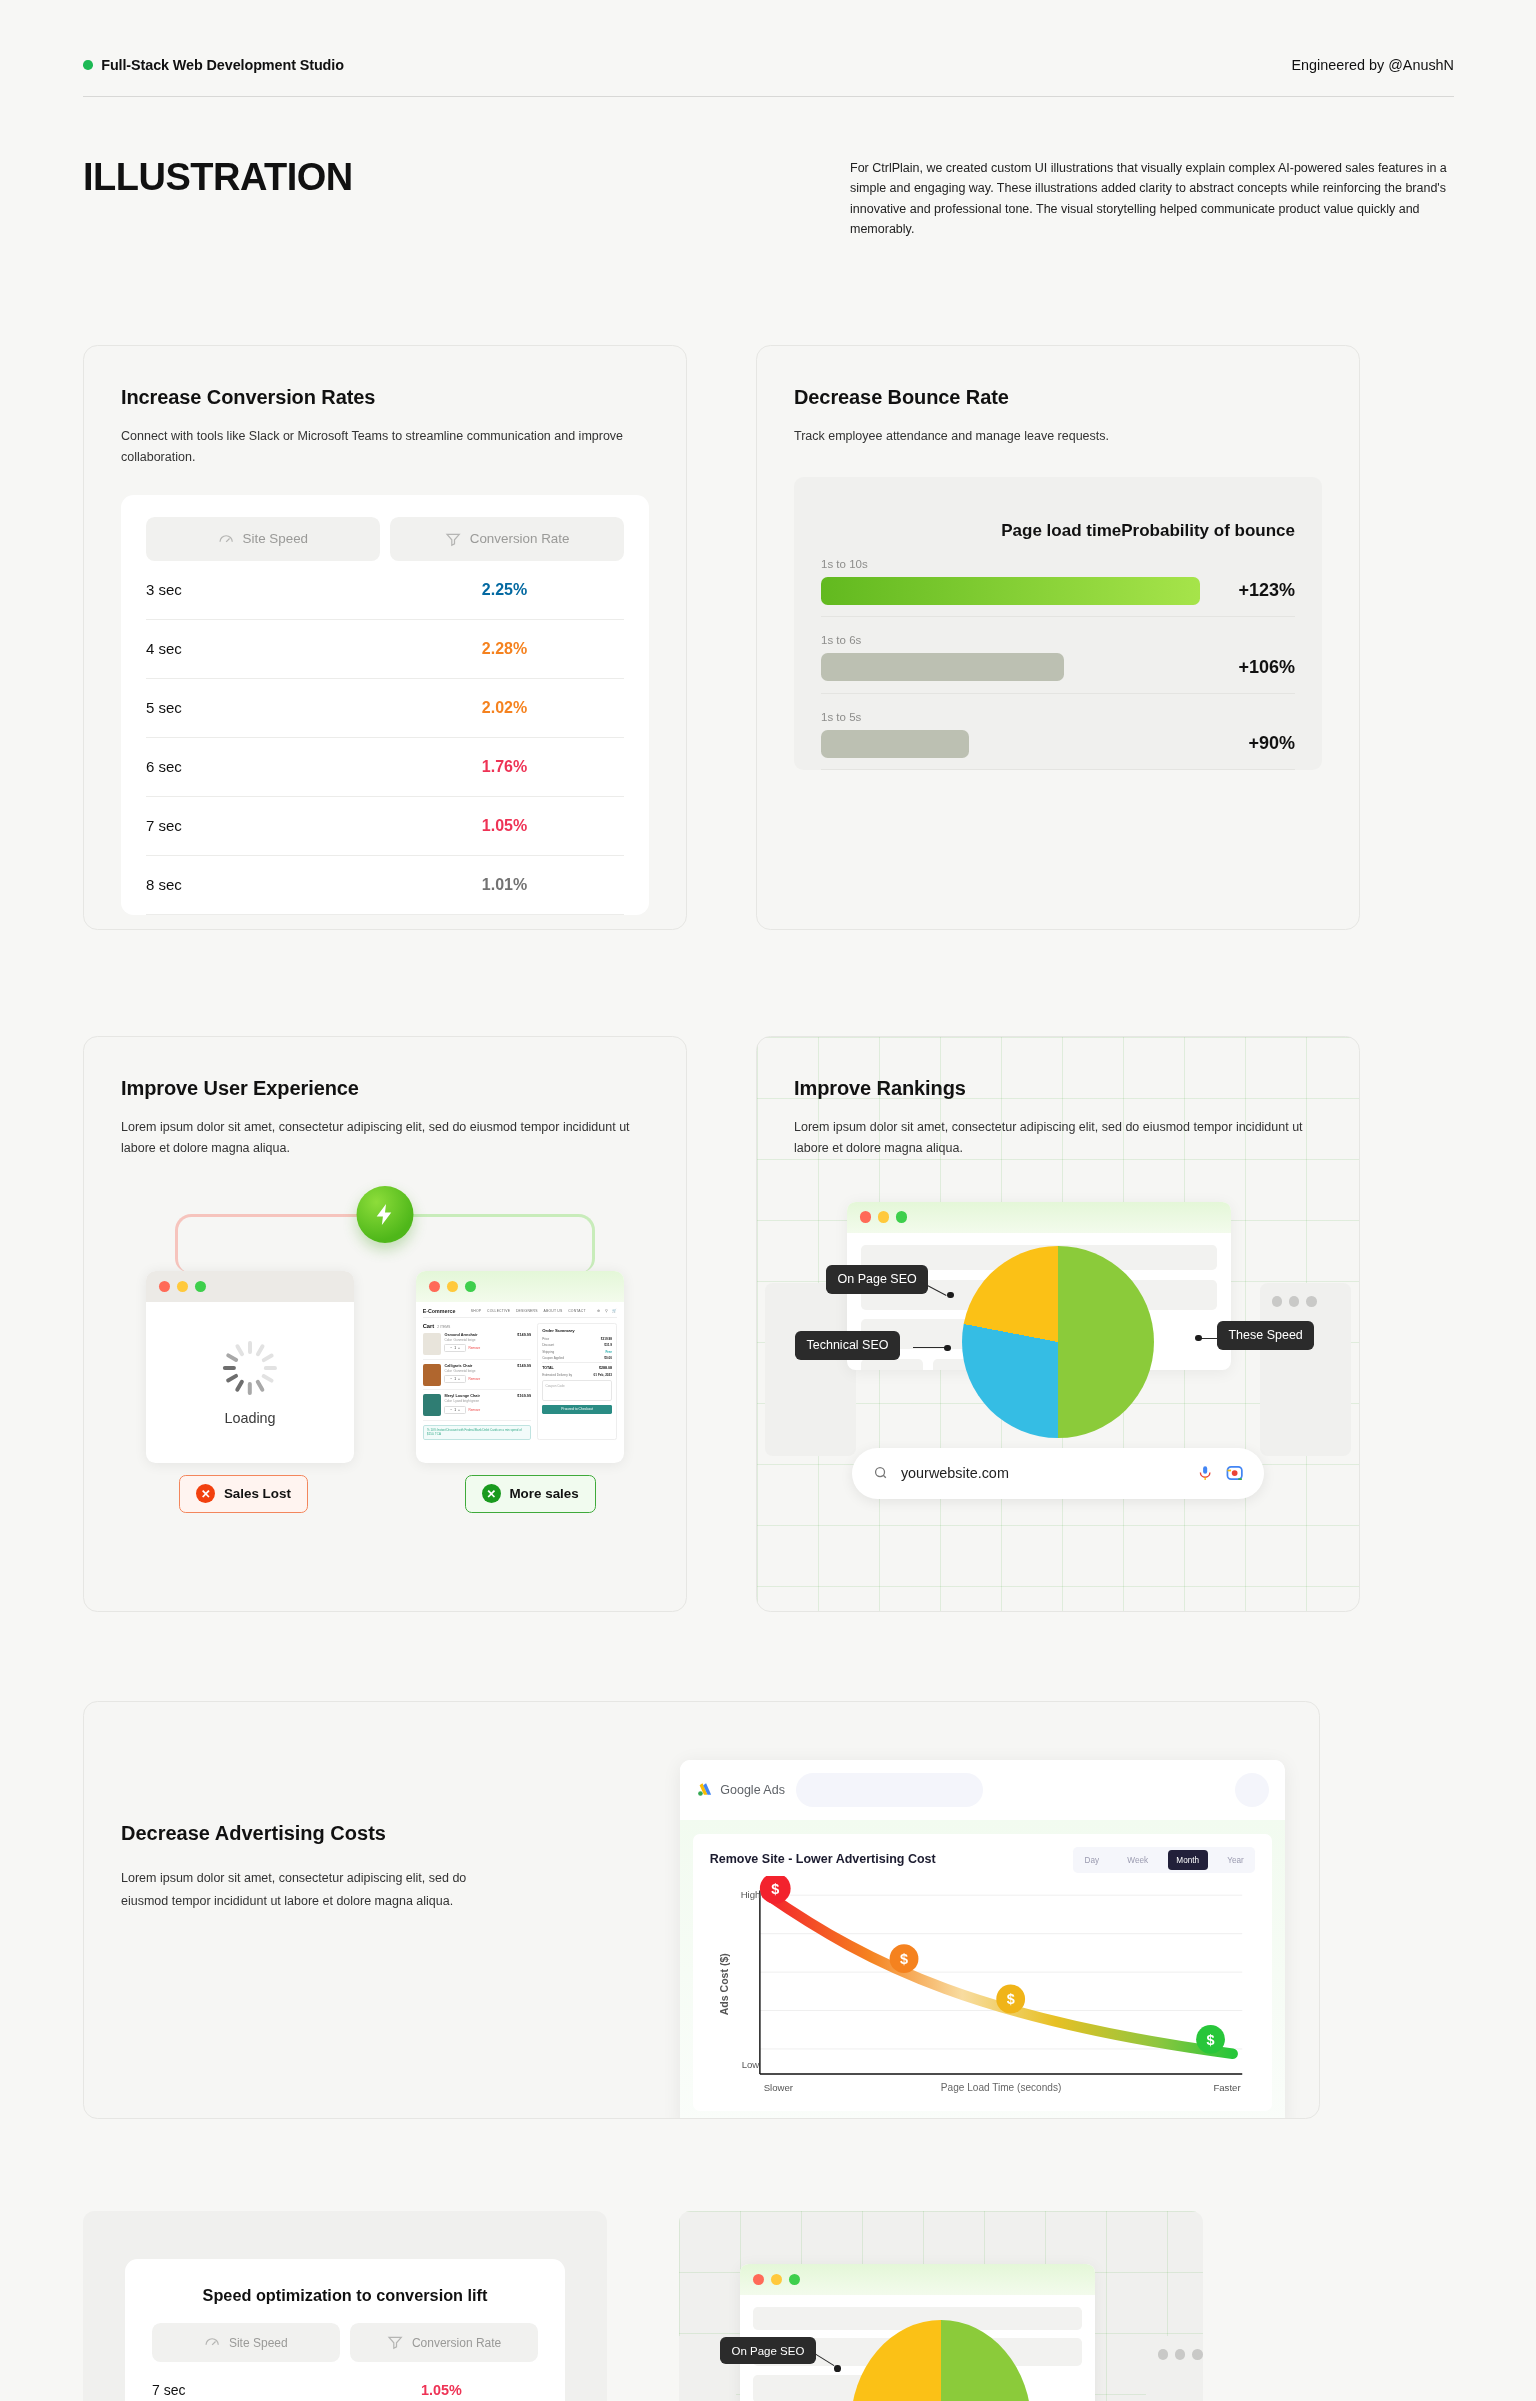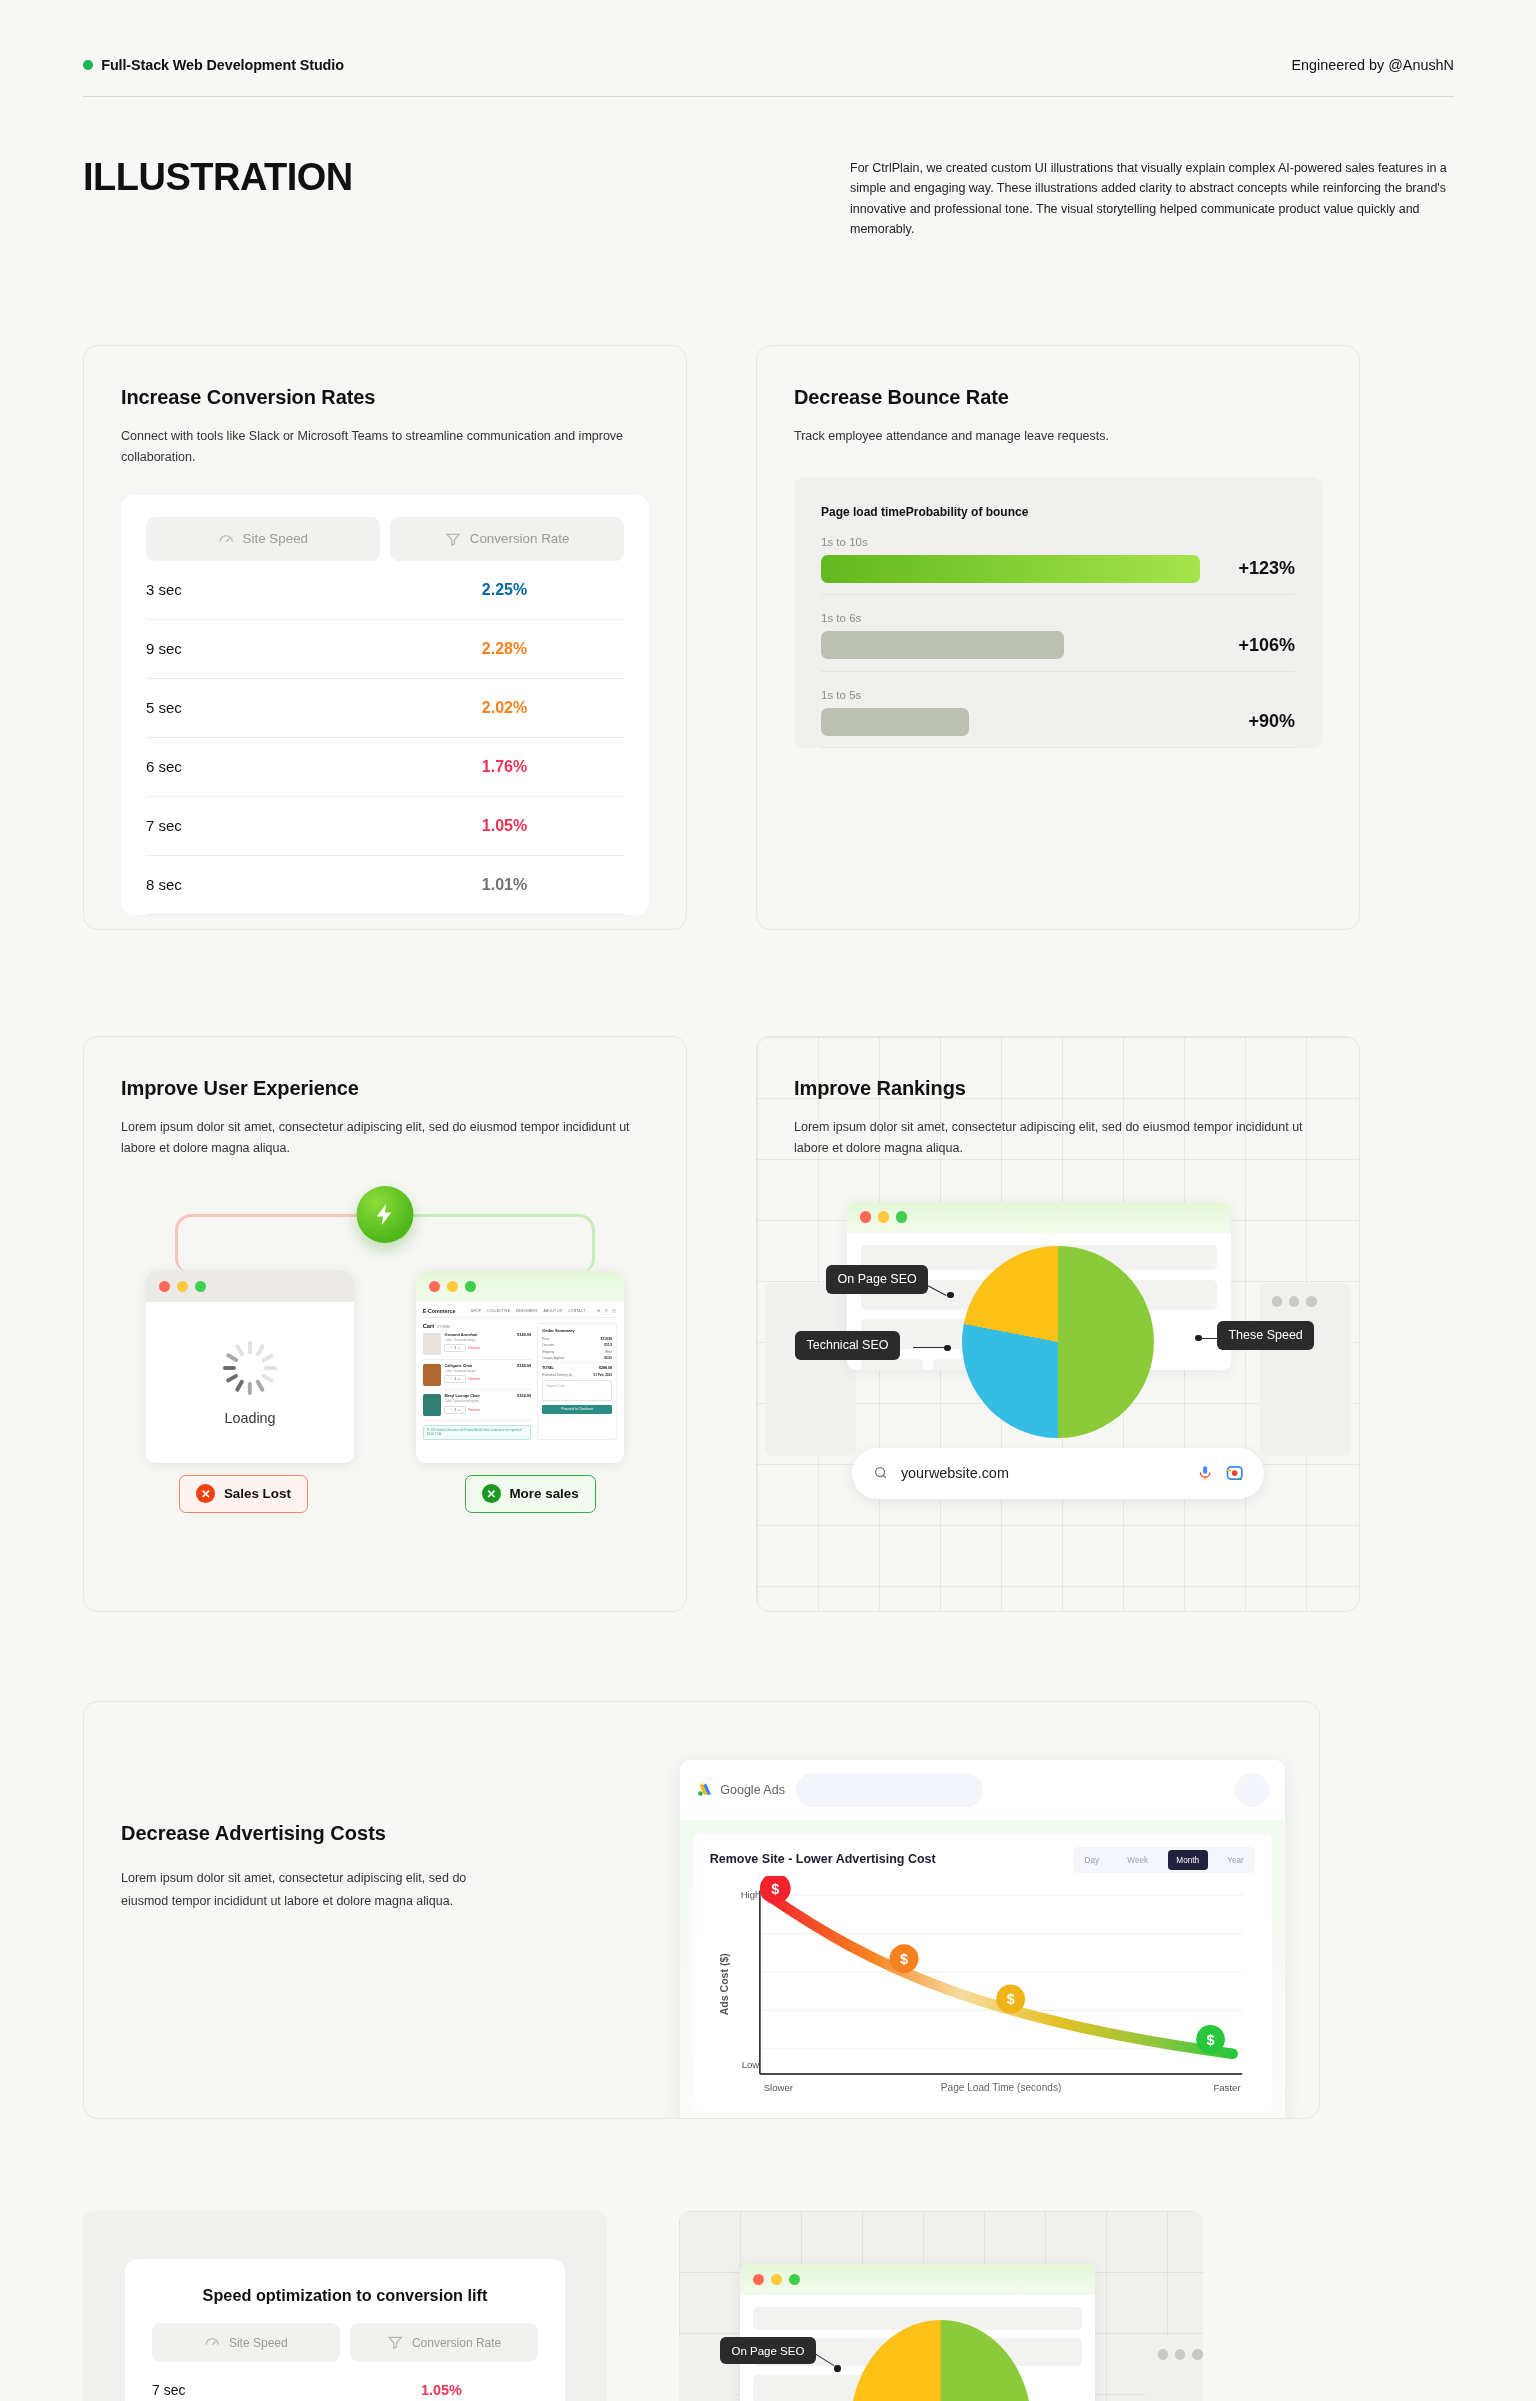--- a/index.html
+++ b/index.html
@@ -60,21 +60,21 @@
         font-size:13.4px; color:#9a9a98; }
   .th svg { width:16.3px; height:16.3px; }
   .trow { display:flex; align-items:center; height:59px; border-bottom:1px solid #ececea; }
   .trow:first-of-type { border-top:none; }
   .trow .c1 { flex:1; text-align:left; font-size:15px; font-weight:400; }
   .trow .c2 { flex:1; text-align:center; font-size:16px; font-weight:600; }
 
   
   .bouncewrap { background:#f0f0ee; border-radius:9.6px; margin-top:30px;
                 padding:28px 27px 0 27px; position:relative; z-index:2; }
-  .bhead { display:flex; justify-content:flex-start; font-size:12px; font-weight:600; }
+  .bhead { display:flex; justify-content:flex-end; font-size:17px; font-weight:600;margin-top:16px; }
   .brow { padding-top:17.3px; border-bottom:1px solid #e4e4e1; }
   .blabel { font-size:11.5px; color:#8d8d8b; margin-bottom:6.7px; }
   .bbody { display:flex; align-items:center; justify-content:space-between; padding-bottom:11.5px; }
   .bar { height:28px; border-radius:6.7px; background:#bcc0b2; }
   .bar.green { background:linear-gradient(90deg,#62b91f,#a6e44a); }
   .bval { font-size:18px; font-weight:600; white-space:nowrap; }
 
   
   .mb { background:#fff; border-radius:9.6px; overflow:hidden;
         box-shadow:0 1.9px 12.5px rgba(0,0,0,.07); }
@@ -237,21 +237,21 @@
             </svg>
             <span>Conversion Rate</span>
           </div>
         </div>
         <div id="conv-rows">
             <div class="trow" style="height: 59px;">
               <div class="c1" style="font-size:15px">3 sec</div>
               <div class="c2" style="font-size:16px;color:#0369a1">2.25%</div>
             </div>
             <div class="trow" style="height: 59px;">
-              <div class="c1" style="font-size:15px">9 sec</div>
+              <div class="c1" style="font-size:15px">4 sec</div>
               <div class="c2" style="font-size:16px;color:#f5821f">2.28%</div>
             </div>
             <div class="trow" style="height: 59px;">
               <div class="c1" style="font-size:15px">5 sec</div>
               <div class="c2" style="font-size:16px;color:#f5821f">2.02%</div>
             </div>
             <div class="trow" style="height: 59px;">
               <div class="c1" style="font-size:15px">6 sec</div>
               <div class="c2" style="font-size:16px;color:#ee3355">1.76%</div>
             </div>

